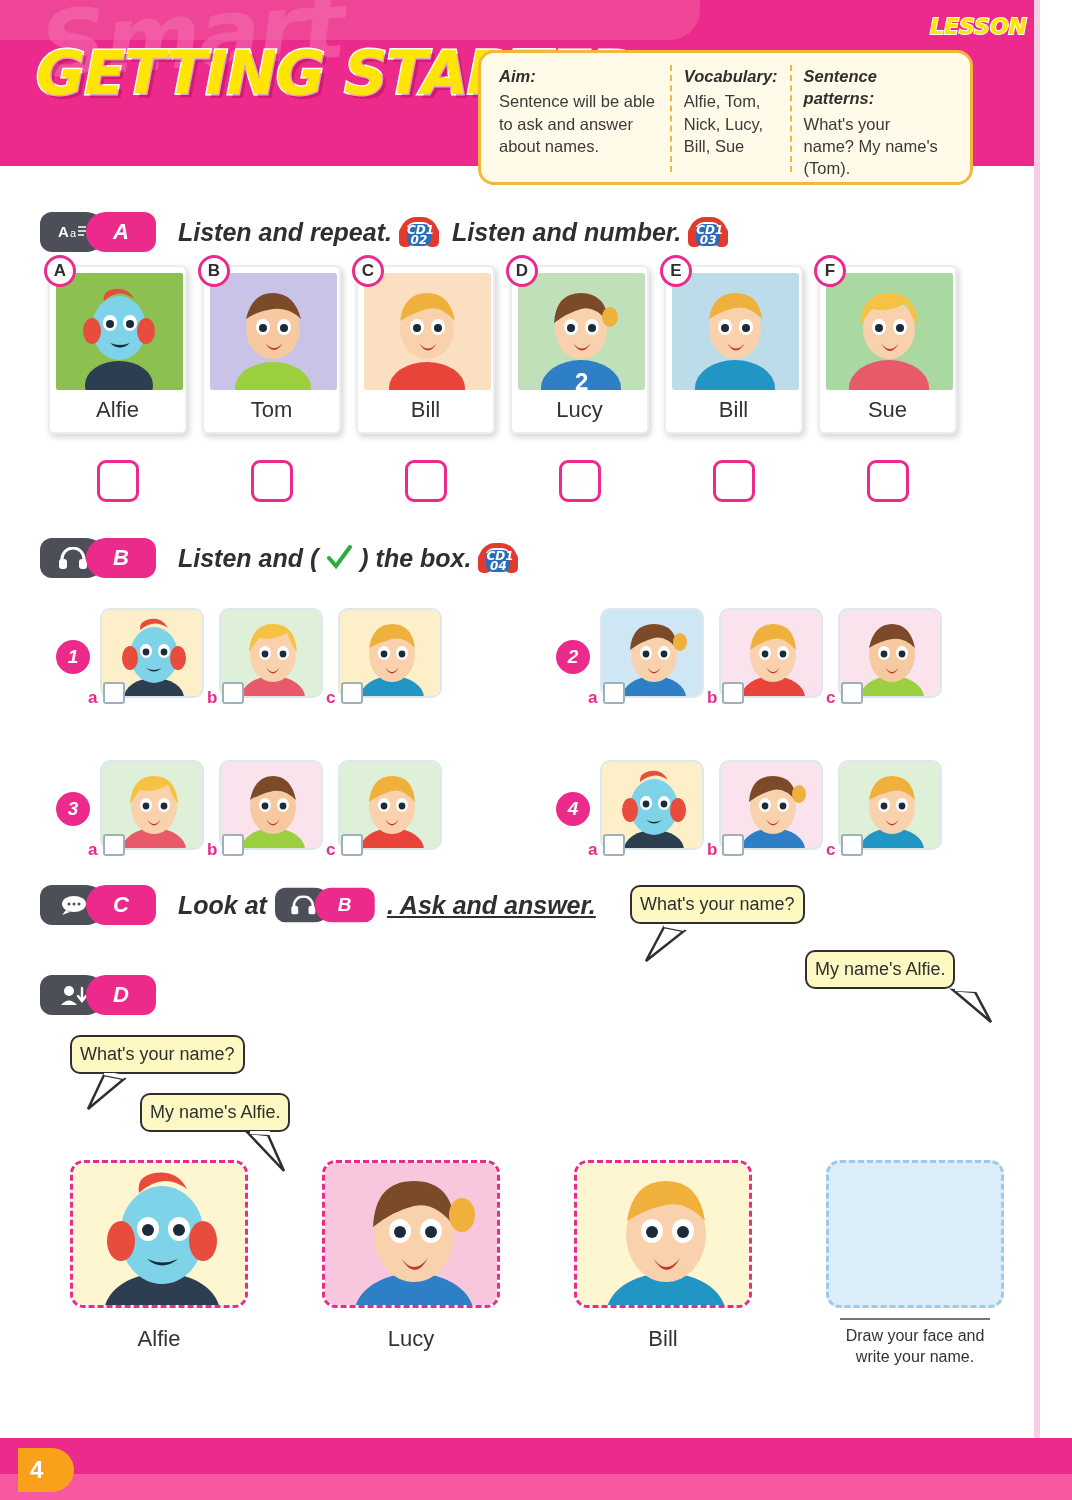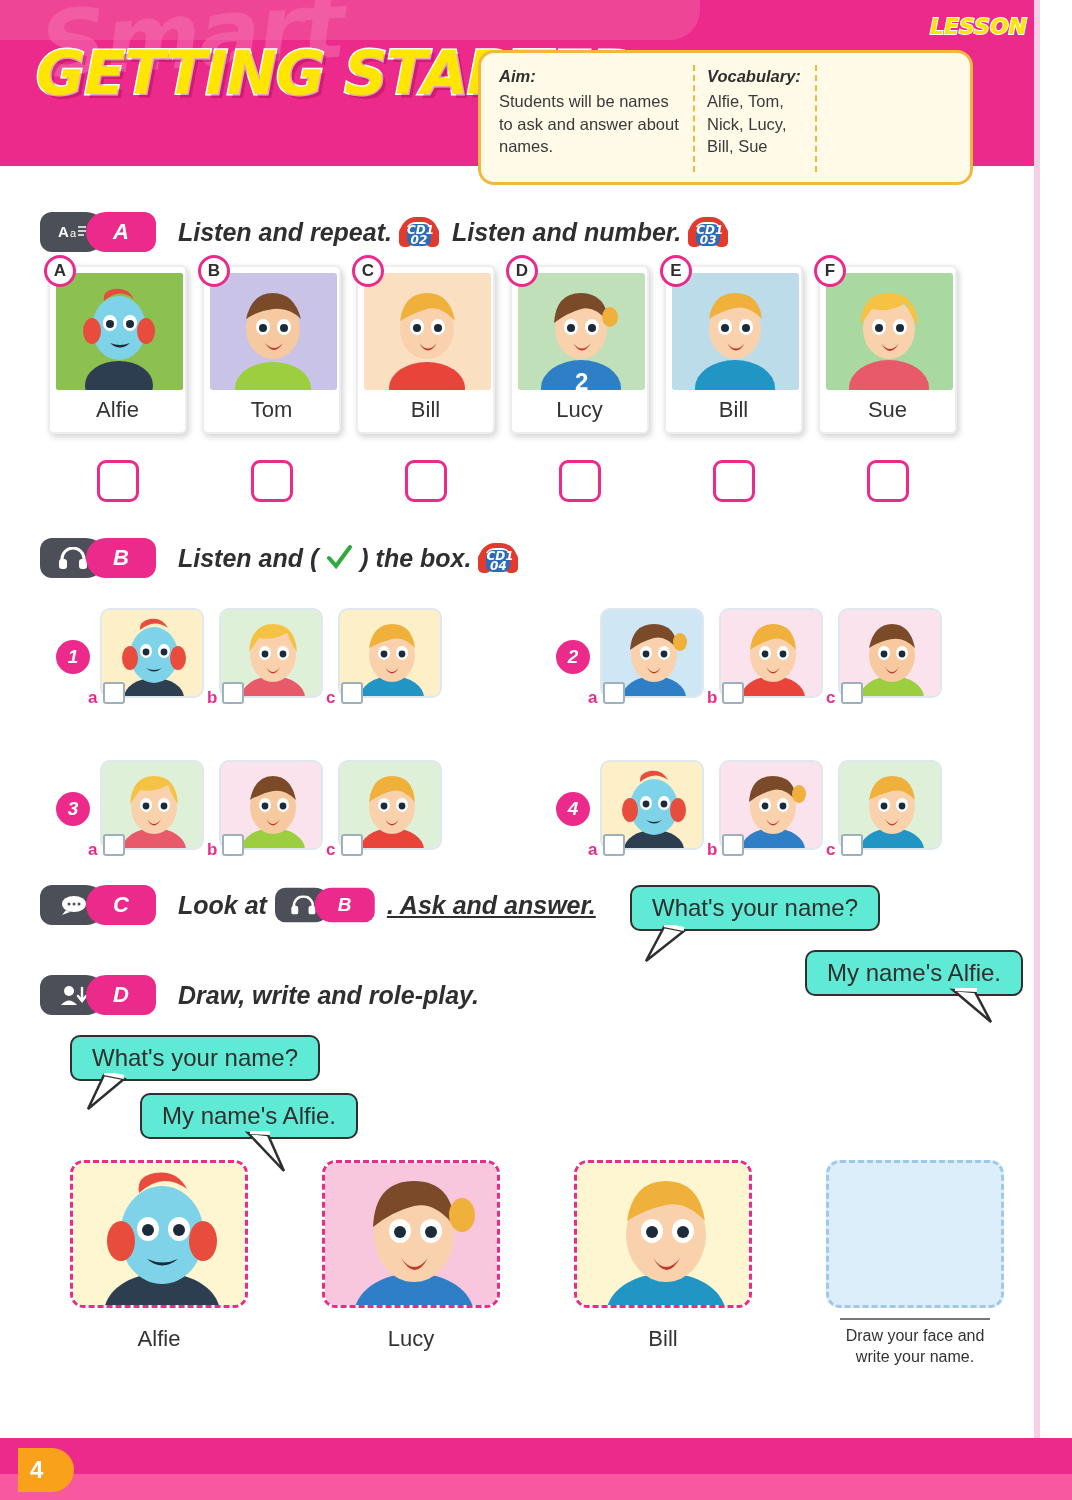--- a/index.html
+++ b/index.html
@@ -194,23 +194,23 @@
     position:absolute; left:-12px; bottom:-2px; color:#ec2a8b;
     font-size:17px; font-weight:bold;
   }
   .opt .cbx {
     position:absolute; left:3px; bottom:2px; width:22px; height:22px;
     background:#fff; border:2px solid #9fb0bd; border-radius:3px;
   }
 
   
   .bubble {
-    position:absolute; background:#5eead4; border:2.5px solid #2f2f2f;
-    border-radius:10px; font-size:24px; color:#2f2f2f;
-    padding:7px 20px; white-space:nowrap;
+    position:absolute; background:#fef9c3; border:2.5px solid #2f2f2f;
+    border-radius:10px; font-size:18px; color:#2f2f2f;
+    padding:7px 8px; white-space:nowrap;
   }
 
   
   .drow { position:absolute; left:70px; top:1160px; display:flex; gap:74px; }
   .dcard { width:178px; }
   .dpic {
     width:178px; height:148px; border:3px dashed #ec2a8b; border-radius:14px;
     overflow:hidden; position:relative;
   }
   .dname { text-align:center; font-size:22px; color:#333; margin-top:18px; }
@@ -232,25 +232,29 @@
   <div class="top-band-inner">
     <div class="top-band-light"></div>
     <div class="ghost-word">Smart</div>
   </div>
   <div class="title">GETTING STARTED</div>
 
   <div class="lesson-tag">LESSON 1</div>
   <div class="aim-box">
     <div class="aim-col c1">
       <div class="aim-head">Aim:</div>
-      <div>Students will be names to ask and answer about names.</div>
+      <div>Sentence will be able to ask and answer about names.</div>
     </div>
     <div class="aim-col c2">
       <div class="aim-head">Vocabulary:</div>
       <div>Alfie, Tom, Nick, Lucy, Bill, Sue</div>
+    </div>
+    <div class="aim-col c3">
+      <div class="aim-head">Sentence patterns:</div>
+      <div>What's your name? My name's (Tom).</div>
     </div>
   </div>
 
   <div class="sec" style="left:40px; top:212px;">
     <div class="sec-badge">
       <div class="dark">
         <svg width="30" height="20" viewBox="0 0 30 20">
           <text x="0" y="15" fill="#fff" font-size="15" font-family="Liberation Sans, sans-serif" font-weight="bold">A</text>
           <text x="12" y="15" fill="#fff" font-size="11" font-family="Liberation Sans, sans-serif">a</text>
           <path d="M20 5 L28 5 M20 9 L28 9 M20 13 L26 13" stroke="#fff" stroke-width="1.4"></path>
@@ -713,21 +717,20 @@
     <div class="sec-badge">
       <div class="dark">
         <svg width="30" height="22" viewBox="0 0 30 22">
           <circle cx="11" cy="7" r="5" fill="#fff"></circle>
           <path d="M3 21 q8 -9 16 0 Z" fill="#fff"></path>
           <path d="M24 4 v11 M20 12 l4 5 l4 -5" stroke="#fff" stroke-width="2.4" fill="none" stroke-linecap="round"></path>
         </svg>
       </div>
       <div class="pink">D</div>
     </div>
-    <div class="sec-title" style="margin-left:12px;">Draw, write and role-play.</div>
   </div>
 
   <div class="bubble" style="left:70px; top:1035px;">What's your name?</div>
   <svg style="position:absolute; left:82px; top:1073px;" width="60" height="40">
     <path d="M22 2 L6 36 L42 6 Z" fill="#fff" stroke="#2f2f2f" stroke-width="2.5"></path>
     <path d="M22 0 L42 4" stroke="#fff" stroke-width="4"></path>
   </svg>
   <div class="bubble" style="left:140px; top:1093px;">My name's Alfie.</div>
   <svg style="position:absolute; left:240px; top:1131px;" width="60" height="44">
     <path d="M8 2 L44 40 L28 4 Z" fill="#fff" stroke="#2f2f2f" stroke-width="2.5"></path>

